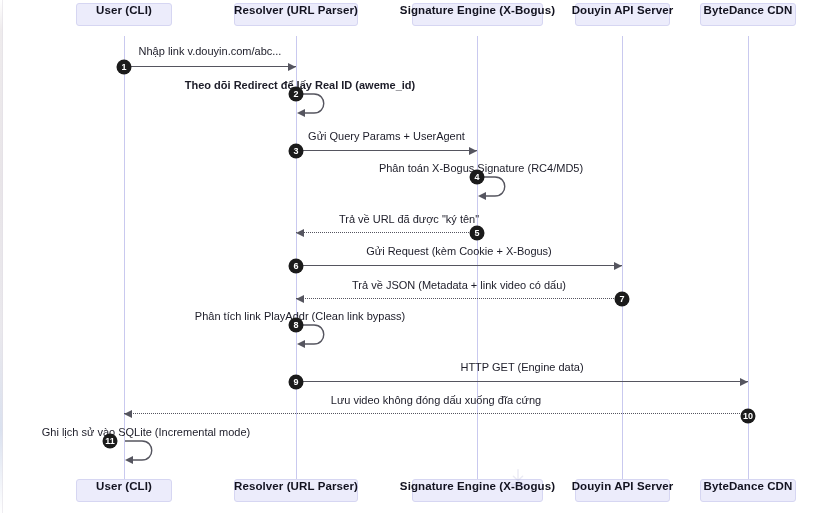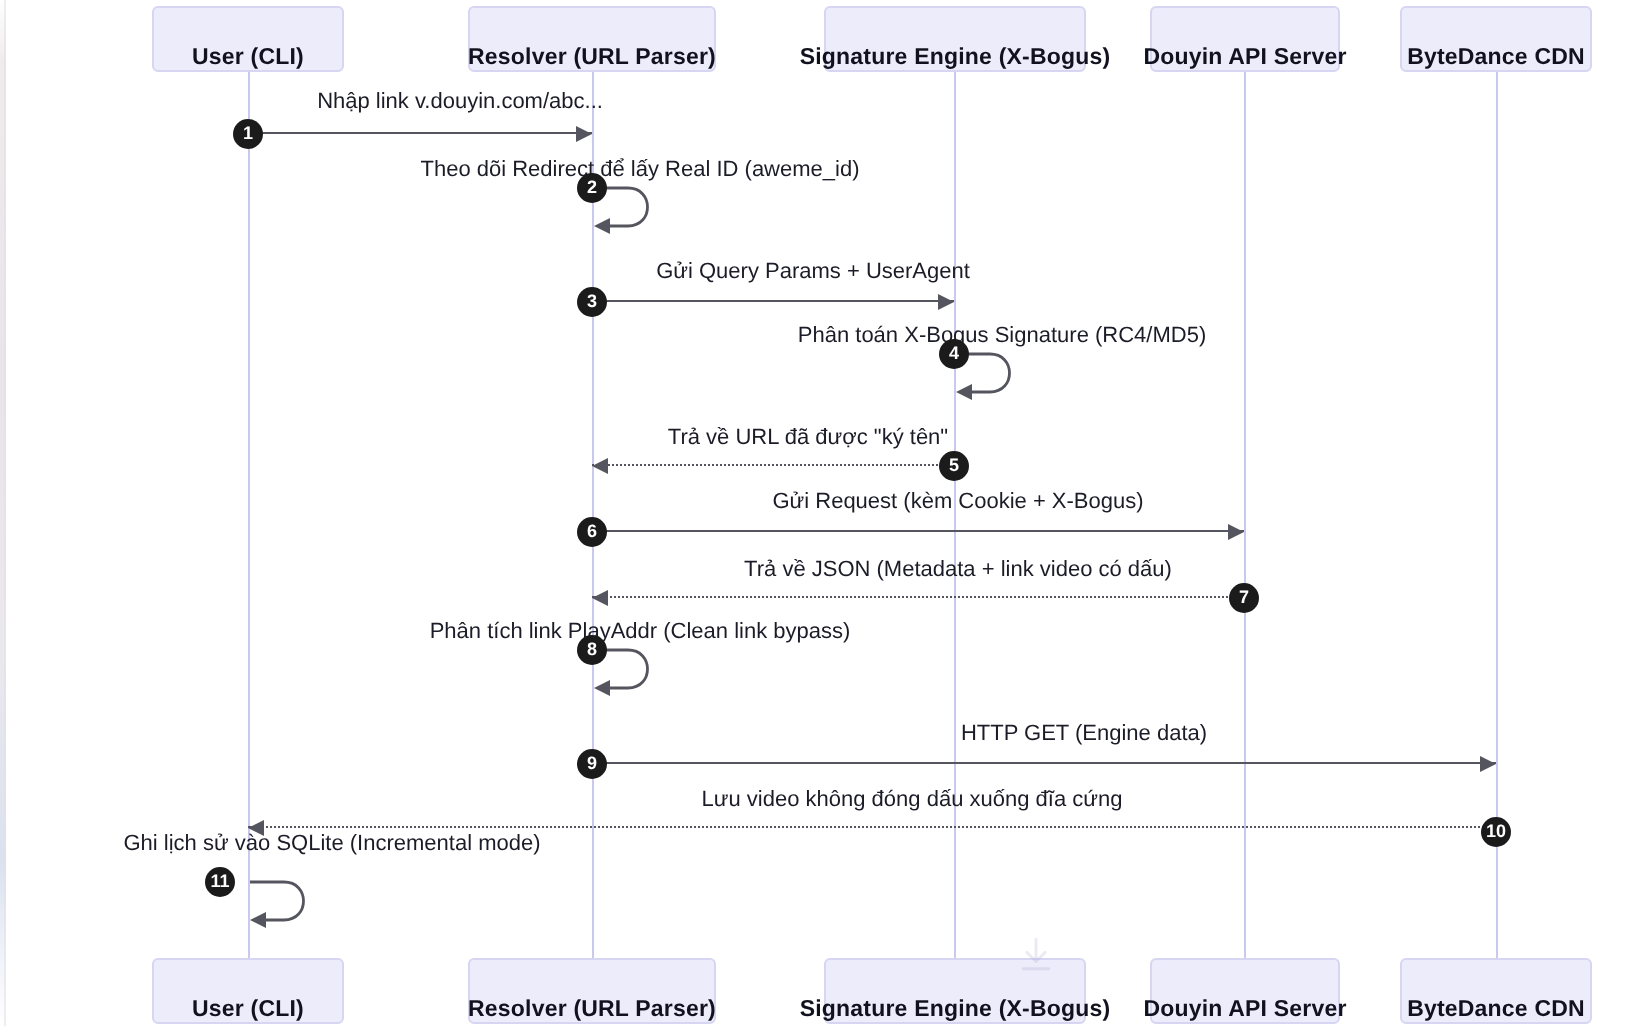--- a/index.html
+++ b/index.html
@@ -32,43 +32,42 @@
     position: absolute;
     left: 2px; top: 0;
     width: 1px; height: 513px;
     background: rgba(225,222,230,0.55);
   }
   .actor-box {
     position: absolute;
     background: #ececfb;
     border: 1px solid #d6d6f2;
     border-radius: 3px;
-    height: 33px;
+    height: 23px;
     display: flex;
-    align-items: flex-end;
+    align-items: flex-start;
     justify-content: center;
     color: #12121f;
     font-size: 11.5px;
     font-weight: bold;
     letter-spacing: .1px;
     white-space: nowrap;
   }
   .lifeline {
     position: absolute;
     width: 1px;
     background: #c9c9ef;
   }
   .msg-label {
     position: absolute;
     font-size: 11px;
     color: #1c1c28;
     white-space: nowrap;
     text-align: center;
     transform: translateX(-50%);
-    margin-left: 20px;
   }
   .arrow-line {
     position: absolute;
     height: 0;
     border-top: 1.4px solid #55555f;
   }
   .arrow-line.dotted {
     border-top: 1.4px dotted #55555f;
   }
   .arrow-head {
@@ -152,37 +151,37 @@
       </div>
       <div class="actor-box" style="left: 700px; width: 96px; top: 479px;">
         <span>ByteDance CDN</span>
       </div>
     </div>
   <div id="messages">
       <div class="msg-label" style="top: 45px; left: 210px;">Nhập link v.douyin.com/abc...</div>
       <div class="arrow-line" style="left: 124px; width: 172px; top: 66px;"></div>
       <div class="arrow-head right" style="top: 62.5px; left: 288px;"></div>
       <div class="seq-num" style="left: 124px; top: 67px;">1</div>
-      <div class="msg-label" style="top: 79px; left: 300px;">Theo dõi Redirect để lấy Real ID (aweme_id)</div>
+      <div class="msg-label" style="top: 79px; left: 300px; font-weight: bold;">Theo dõi Redirect để lấy Real ID (aweme_id)</div>
       <svg class="selfloop" width="42" height="34" viewBox="0 0 42 34" style="left: 294px; top: 91px;">
         <path d="M3 3 L20 3 C33 3 33 22 20 22 L6 22" stroke="#55555f" stroke-width="1.4" fill="none"></path>
         <polygon points="3,22 11,18 11,26" fill="#55555f"></polygon>
       </svg>
       <div class="seq-num" style="left: 296px; top: 94px;">2</div>
       <div class="msg-label" style="top: 130px; left: 386.5px;">Gửi Query Params + UserAgent</div>
       <div class="arrow-line" style="left: 296px; width: 181px; top: 150px;"></div>
       <div class="arrow-head right" style="top: 146.5px; left: 469px;"></div>
       <div class="seq-num" style="left: 296px; top: 151px;">3</div>
       <div class="msg-label" style="top: 162px; left: 481px;">Phân toán X-Bogus Signature (RC4/MD5)</div>
       <svg class="selfloop" width="42" height="34" viewBox="0 0 42 34" style="left: 475px; top: 174px;">
         <path d="M3 3 L20 3 C33 3 33 22 20 22 L6 22" stroke="#55555f" stroke-width="1.4" fill="none"></path>
         <polygon points="3,22 11,18 11,26" fill="#55555f"></polygon>
       </svg>
       <div class="seq-num" style="left: 477px; top: 177px;">4</div>
-      <div class="msg-label" style="top: 213px; left: 384px;">Trả về URL đã được "ký tên"</div>
+      <div class="msg-label" style="top: 213px; left: 409px;">Trả về URL đã được "ký tên"</div>
       <div class="arrow-line dotted" style="left: 296px; width: 181px; top: 232px;"></div>
       <div class="arrow-head left" style="top: 228.5px; left: 296px;"></div>
       <div class="seq-num" style="left: 477px; top: 233px;">5</div>
       <div class="msg-label" style="top: 245px; left: 459px;">Gửi Request (kèm Cookie + X-Bogus)</div>
       <div class="arrow-line" style="left: 296px; width: 326px; top: 265px;"></div>
       <div class="arrow-head right" style="top: 261.5px; left: 614px;"></div>
       <div class="seq-num" style="left: 296px; top: 266px;">6</div>
       <div class="msg-label" style="top: 279px; left: 459px;">Trả về JSON (Metadata + link video có dấu)</div>
       <div class="arrow-line dotted" style="left: 296px; width: 326px; top: 298px;"></div>
       <div class="arrow-head left" style="top: 294.5px; left: 296px;"></div>
@@ -194,21 +193,21 @@
       </svg>
       <div class="seq-num" style="left: 296px; top: 325px;">8</div>
       <div class="msg-label" style="top: 361px; left: 522px;">HTTP GET (Engine data)</div>
       <div class="arrow-line" style="left: 296px; width: 452px; top: 381px;"></div>
       <div class="arrow-head right" style="top: 377.5px; left: 740px;"></div>
       <div class="seq-num" style="left: 296px; top: 382px;">9</div>
       <div class="msg-label" style="top: 394px; left: 436px;">Lưu video không đóng dấu xuống đĩa cứng</div>
       <div class="arrow-line dotted" style="left: 124px; width: 624px; top: 413px;"></div>
       <div class="arrow-head left" style="top: 409.5px; left: 124px;"></div>
       <div class="seq-num" style="left: 748px; top: 416px;">10</div>
-      <div class="msg-label" style="top: 416px; left: 128px; padding-left: 36px;">Ghi lịch sử vào SQLite (Incremental mode)</div>
+      <div class="msg-label" style="top: 426px; left: 128px; padding-left: 36px;">Ghi lịch sử vào SQLite (Incremental mode)</div>
       <svg class="selfloop" width="42" height="34" viewBox="0 0 42 34" style="left: 122px; top: 438px;">
         <path d="M3 3 L20 3 C33 3 33 22 20 22 L6 22" stroke="#55555f" stroke-width="1.4" fill="none"></path>
         <polygon points="3,22 11,18 11,26" fill="#55555f"></polygon>
       </svg>
       <div class="seq-num" style="left: 110px; top: 441px;">11</div>
     </div>
 
   <svg class="watermark-icon" id="watermark" width="22" height="22" viewBox="0 0 24 24" style="left: 507px; top: 467px;">
     <path d="M12 3 L12 15 M12 15 L7 10 M12 15 L17 10 M5 19 L19 19" stroke="#9a9ac8" stroke-width="1.6" fill="none" stroke-linecap="round" stroke-linejoin="round"></path>
   </svg>

